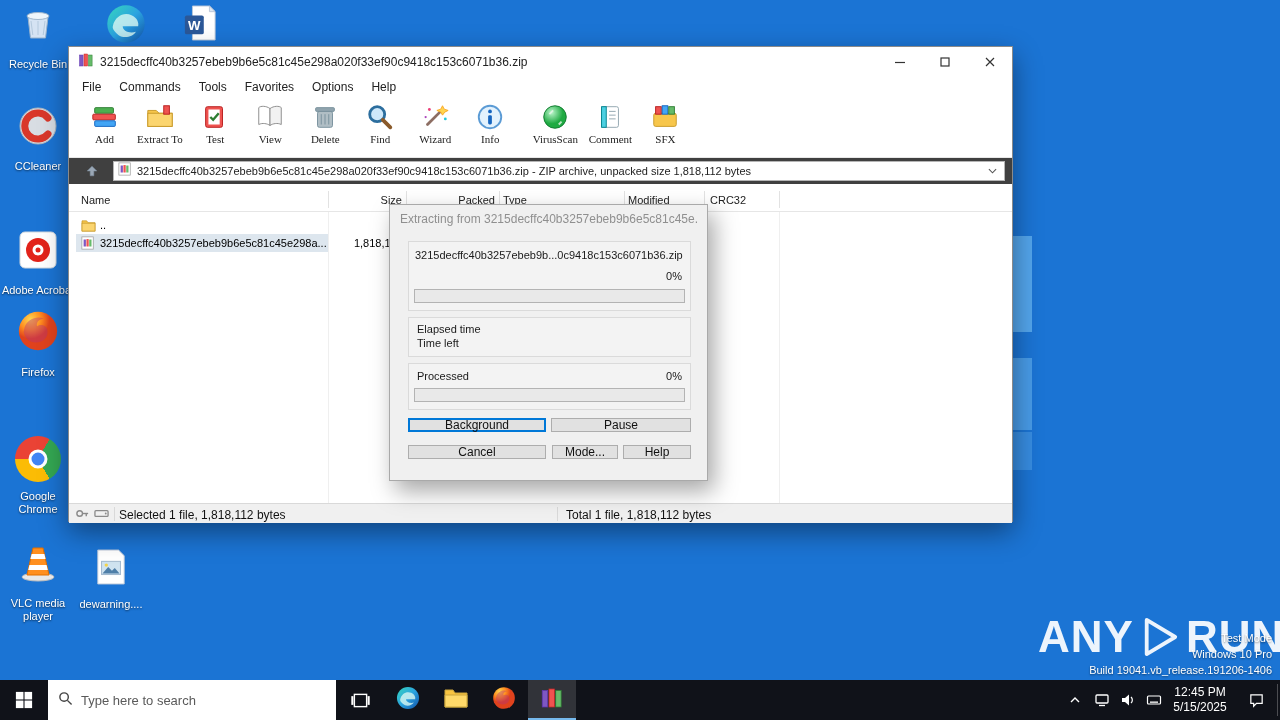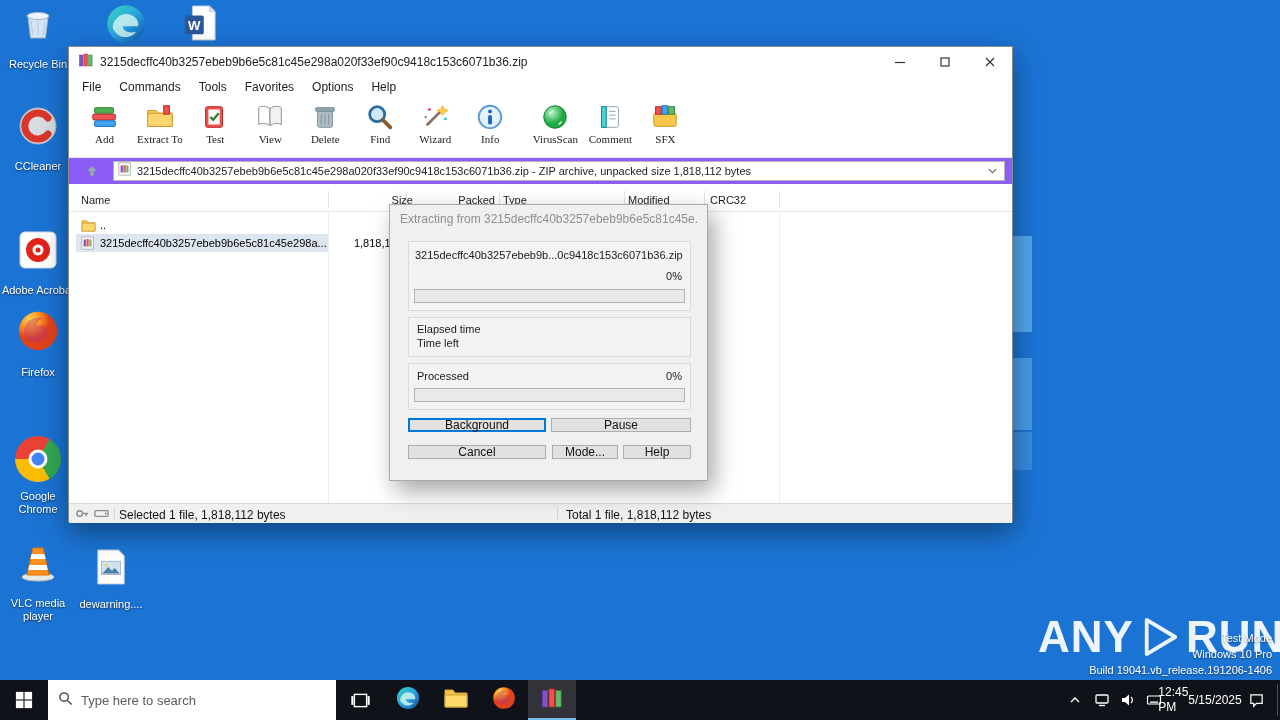--- a/index.html
+++ b/index.html
@@ -16,21 +16,21 @@
   .title-text{font-size:12px;color:#222;margin-left:6px;flex:1;white-space:nowrap;overflow:hidden;}
   .caption{display:flex;height:100%;}
   .cap-btn{width:45px;height:100%;display:flex;align-items:center;justify-content:center;}
   .menubar{height:22px;display:flex;align-items:center;padding-left:4px;background:#fff;}
   .menu-item{font-size:12px;color:#222;padding:3px 9px;}
   .toolbar{height:60px;display:flex;align-items:flex-start;padding:2px 0 0 8px;background:#fff;border-bottom:1px solid #e8e8e8;}
   .tbtn{min-width:55px;display:flex;flex-direction:column;align-items:center;padding:2px 5px 0;}
   .tbtn svg{display:block;}
   .tlabel{font-size:11px;color:#222;margin-top:1px;white-space:nowrap;font-family:Liberation Serif, serif;}
   .tgap{width:10px;}
-  .addressbar{height:26px;display:flex;align-items:center;padding:0 7px 0 10px;background:#8b5cf6;}
+  .addressbar{height:26px;display:flex;align-items:center;padding:0 7px 0 10px;background:#404040;}
   .up-btn{width:26px;height:20px;display:flex;align-items:center;justify-content:center;margin-right:8px;}
   .combo{flex:1;height:20px;border:1px solid #b5b5b5;background:#fff;display:flex;align-items:center;padding:0 4px;}
   .addr-text{font-size:11px;color:#222;margin-left:5px;flex:1;white-space:nowrap;overflow:hidden;}
   .combo-arrow{width:16px;display:flex;justify-content:center;}
   .headers{position:relative;height:24px;margin-top:4px;border-bottom:1px solid #e6e6e6;background:#fff;}
   .hcell{position:absolute;top:0;height:100%;display:flex;align-items:center;font-size:11px;color:#222;}
   .hsep{position:absolute;top:3px;bottom:3px;width:1px;background:#e2e2e2;}
   .filelist{position:relative;height:291px;background:#fff;}
   .vline{position:absolute;top:0;bottom:0;width:1px;background:#efefef;}
   .lrow{position:absolute;left:0;width:720px;height:18px;}
@@ -58,21 +58,21 @@
   .dbtn.focused{border:1px solid #0078d7;box-shadow:inset 0 0 0 1px #0078d7;}
   
   .taskbar{position:absolute;left:0;top:680px;width:1280px;height:40px;background:#101219;z-index:50;}
   .start{position:absolute;left:0;top:0;width:48px;height:40px;display:flex;align-items:center;justify-content:center;}
   .searchbox{position:absolute;left:48px;top:0;width:288px;height:40px;background:#fff;display:flex;align-items:center;padding:0 10px;}
   .search-input{border:0;outline:0;flex:1;font-size:13px;color:#333;background:transparent;font-family:inherit;margin-left:8px;}
   .search-input::placeholder{color:#5a5a5a;}
   .tb-btn{position:absolute;top:0;width:48px;height:40px;display:flex;align-items:center;justify-content:center;}
   .tb-btn.active{background:rgba(255,255,255,.14);box-shadow:inset 0 -2px 0 #76b9ed;}
   .tray-btn{position:absolute;top:0;height:40px;display:flex;align-items:center;justify-content:center;}
-  .clock{position:absolute;left:1166px;top:0;width:68px;height:40px;display:flex;align-items:center;justify-content:center;color:#fff;font-size:12px;line-height:15px;}
+  .clock{position:absolute;left:1166px;top:0;width:68px;height:40px;display:flex;flex-direction:column;align-items:center;justify-content:center;color:#fff;font-size:12px;line-height:15px;}
   .show-desktop{position:absolute;left:1277px;top:4px;width:1px;height:32px;background:rgba(255,255,255,.25);}
   
   .wm-logo{position:absolute;left:1038px;top:612px;display:flex;align-items:center;gap:7px;color:rgba(255,255,255,.92);font-size:44px;font-weight:bold;letter-spacing:1px;z-index:5;}
   .wm-text{position:absolute;right:8px;top:630px;text-align:right;color:#fff;font-size:11px;line-height:16px;text-shadow:0 1px 2px rgba(0,0,0,.5);z-index:6;}
   .chrome-wheel{width:46px;height:46px;border-radius:50%;background:conic-gradient(from -90deg,#ea4335 0 120deg,#34a853 120deg 240deg,#fbbc05 240deg 360deg);position:relative;}
   .chrome-inner{position:absolute;left:50%;top:50%;transform:translate(-50%,-50%);width:19px;height:19px;border-radius:50%;background:#4285f4;border:3px solid #fff;}
 </style>
 </head>
 <body>
 
@@ -350,21 +350,21 @@
       <span class="addr-text">3215decffc40b3257ebeb9b6e5c81c45e298a020f33ef90c9418c153c6071b36.zip - ZIP archive, unpacked size 1,818,112 bytes</span>
       <span class="combo-arrow">
           <svg width="9" height="6" viewBox="0 0 10 6">
             <path d="M1 1l4 4 4-4" stroke="#555" fill="none" stroke-width="1.2"></path>
           </svg>
         </span>
     </div>
   </div>
   <div class="headers">
     <div class="hcell" style="left:12px;width:240px;">Name</div>
-    <div class="hcell" style="left:272px;width:72px;justify-content:flex-end;">Size</div>
+    <div class="hcell" style="left:261px;width:72px;justify-content:flex-end;">Size</div>
     <div class="hcell" style="left:341px;width:85px;justify-content:flex-end;">Packed</div>
     <div class="hcell" style="left:434px;width:115px;">Type</div>
     <div class="hcell" style="left:559px;width:72px;">Modified</div>
     <div class="hcell" style="left:641px;width:64px;">CRC32</div>
     <div class="hsep" style="left:259px;"></div>
     <div class="hsep" style="left:337px;"></div>
     <div class="hsep" style="left:430px;"></div>
     <div class="hsep" style="left:555px;"></div>
     <div class="hsep" style="left:635px;"></div>
     <div class="hsep" style="left:710px;"></div>

